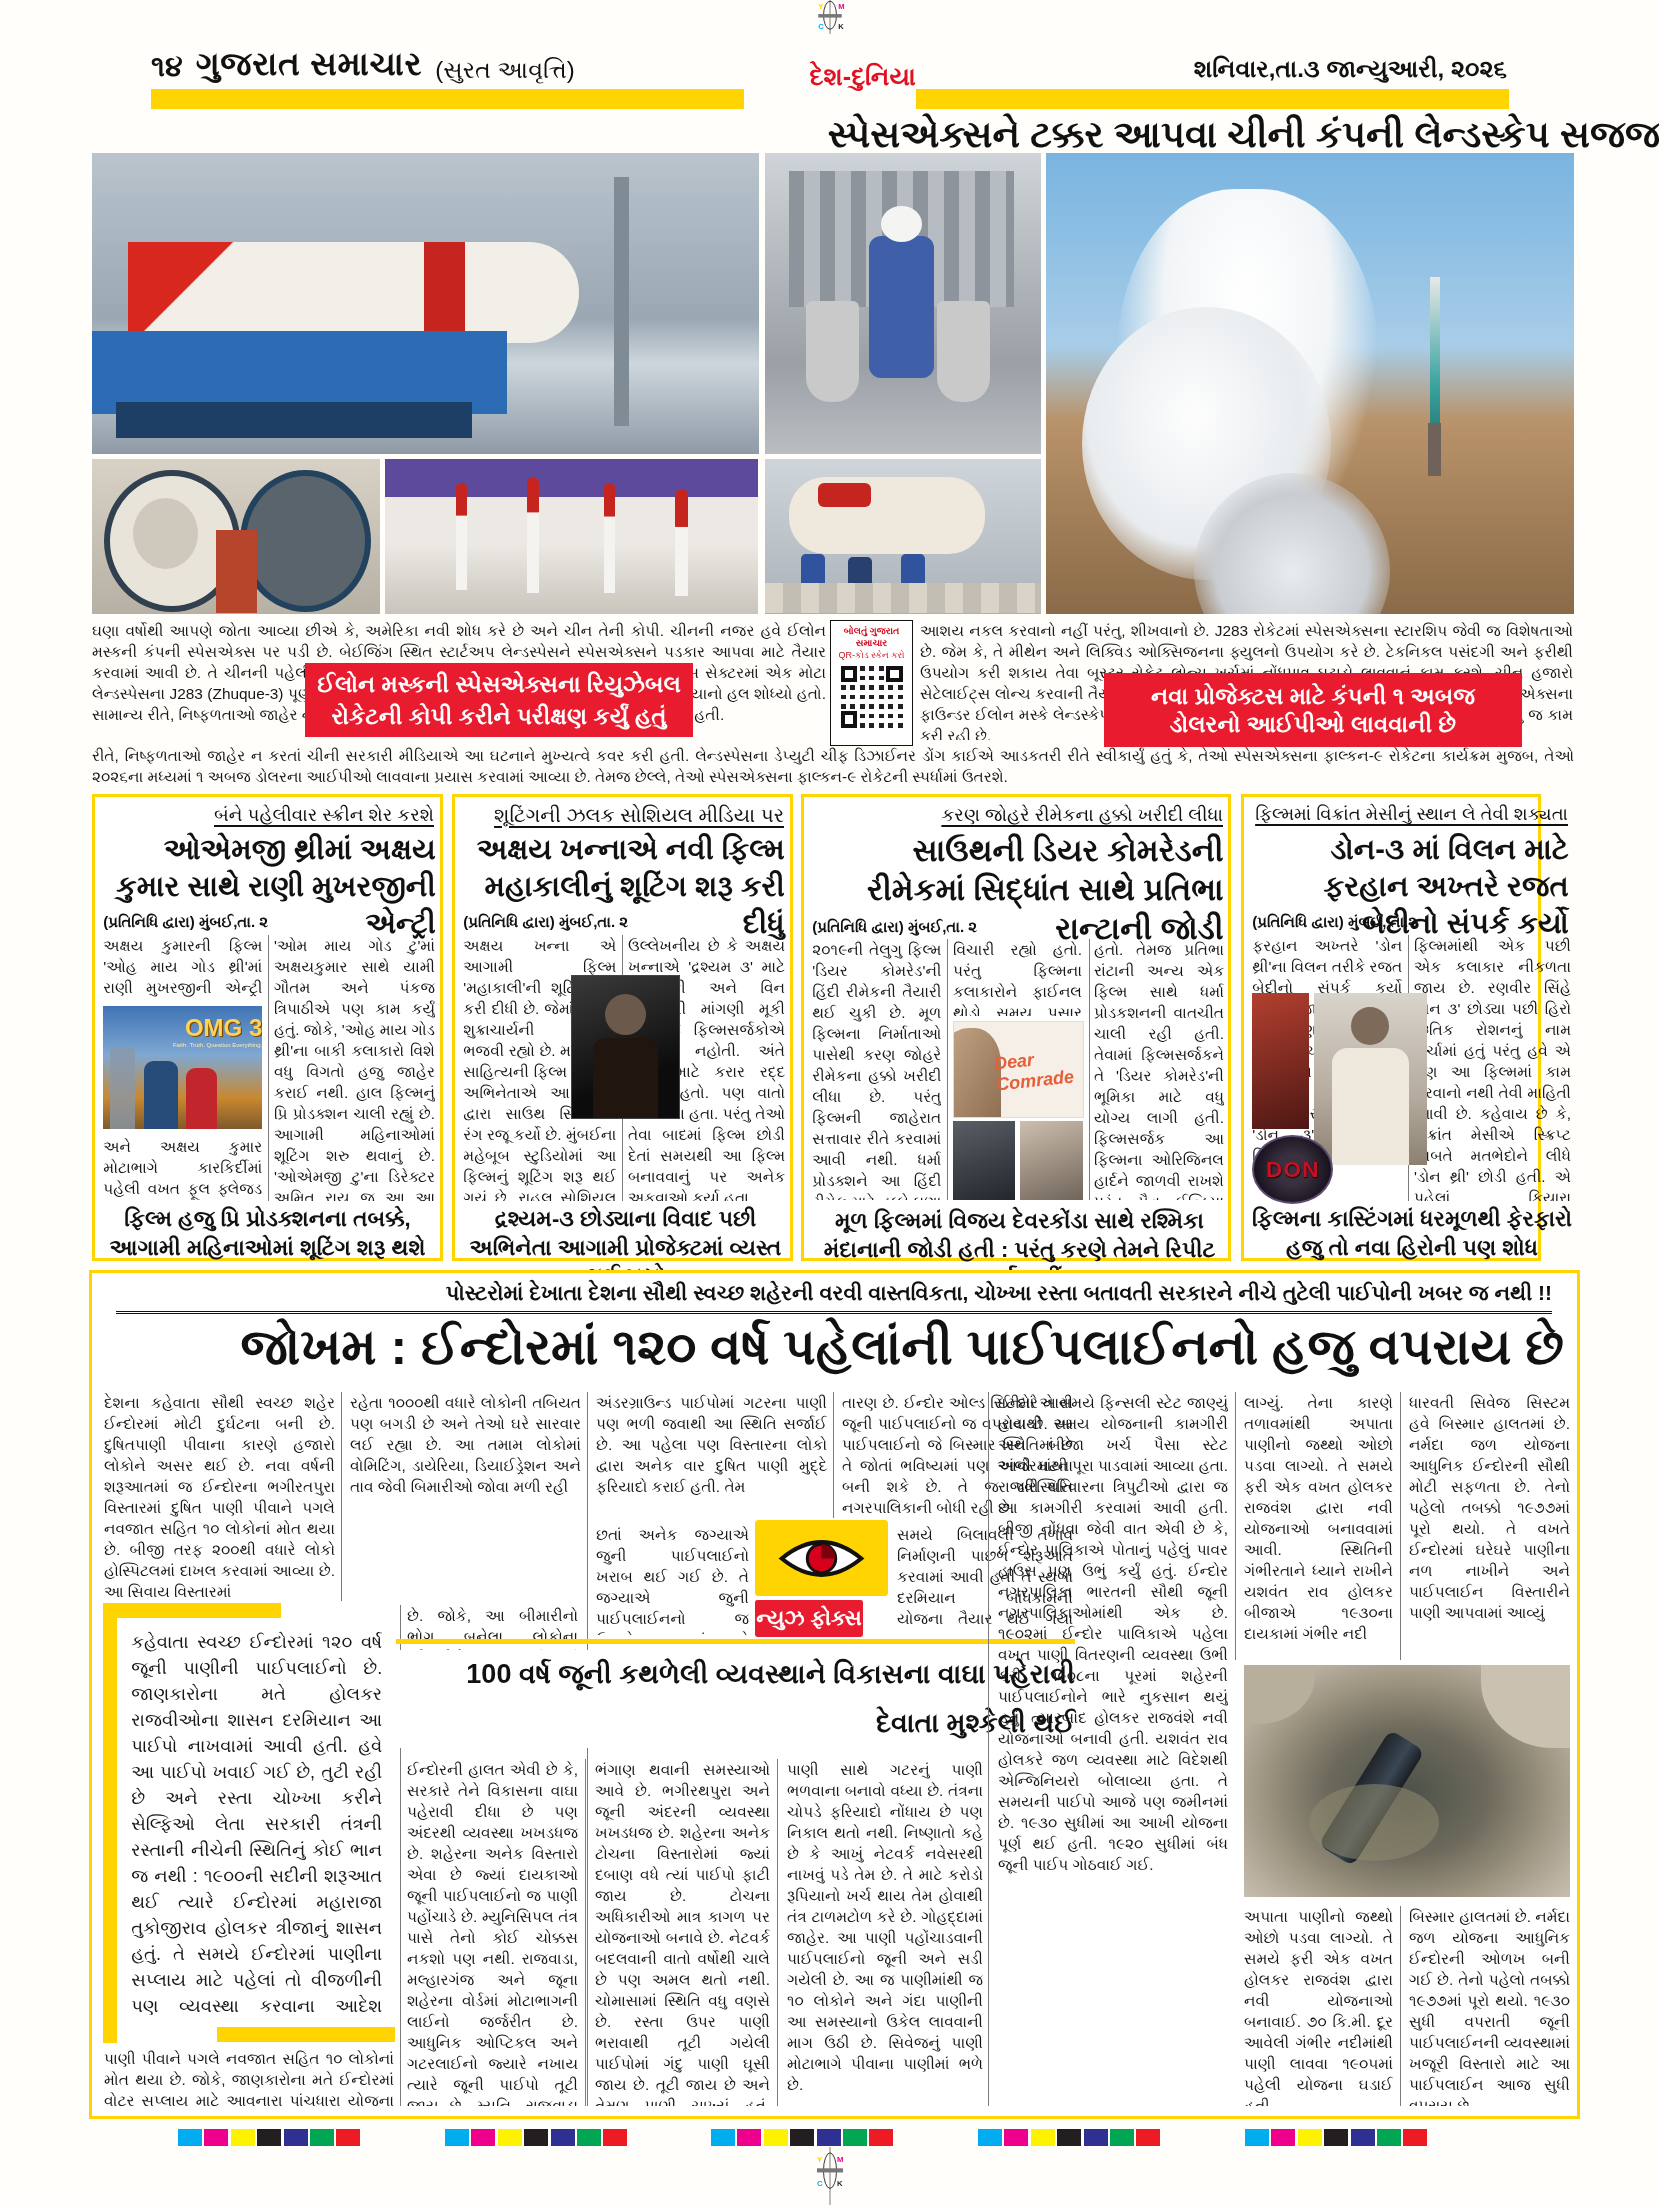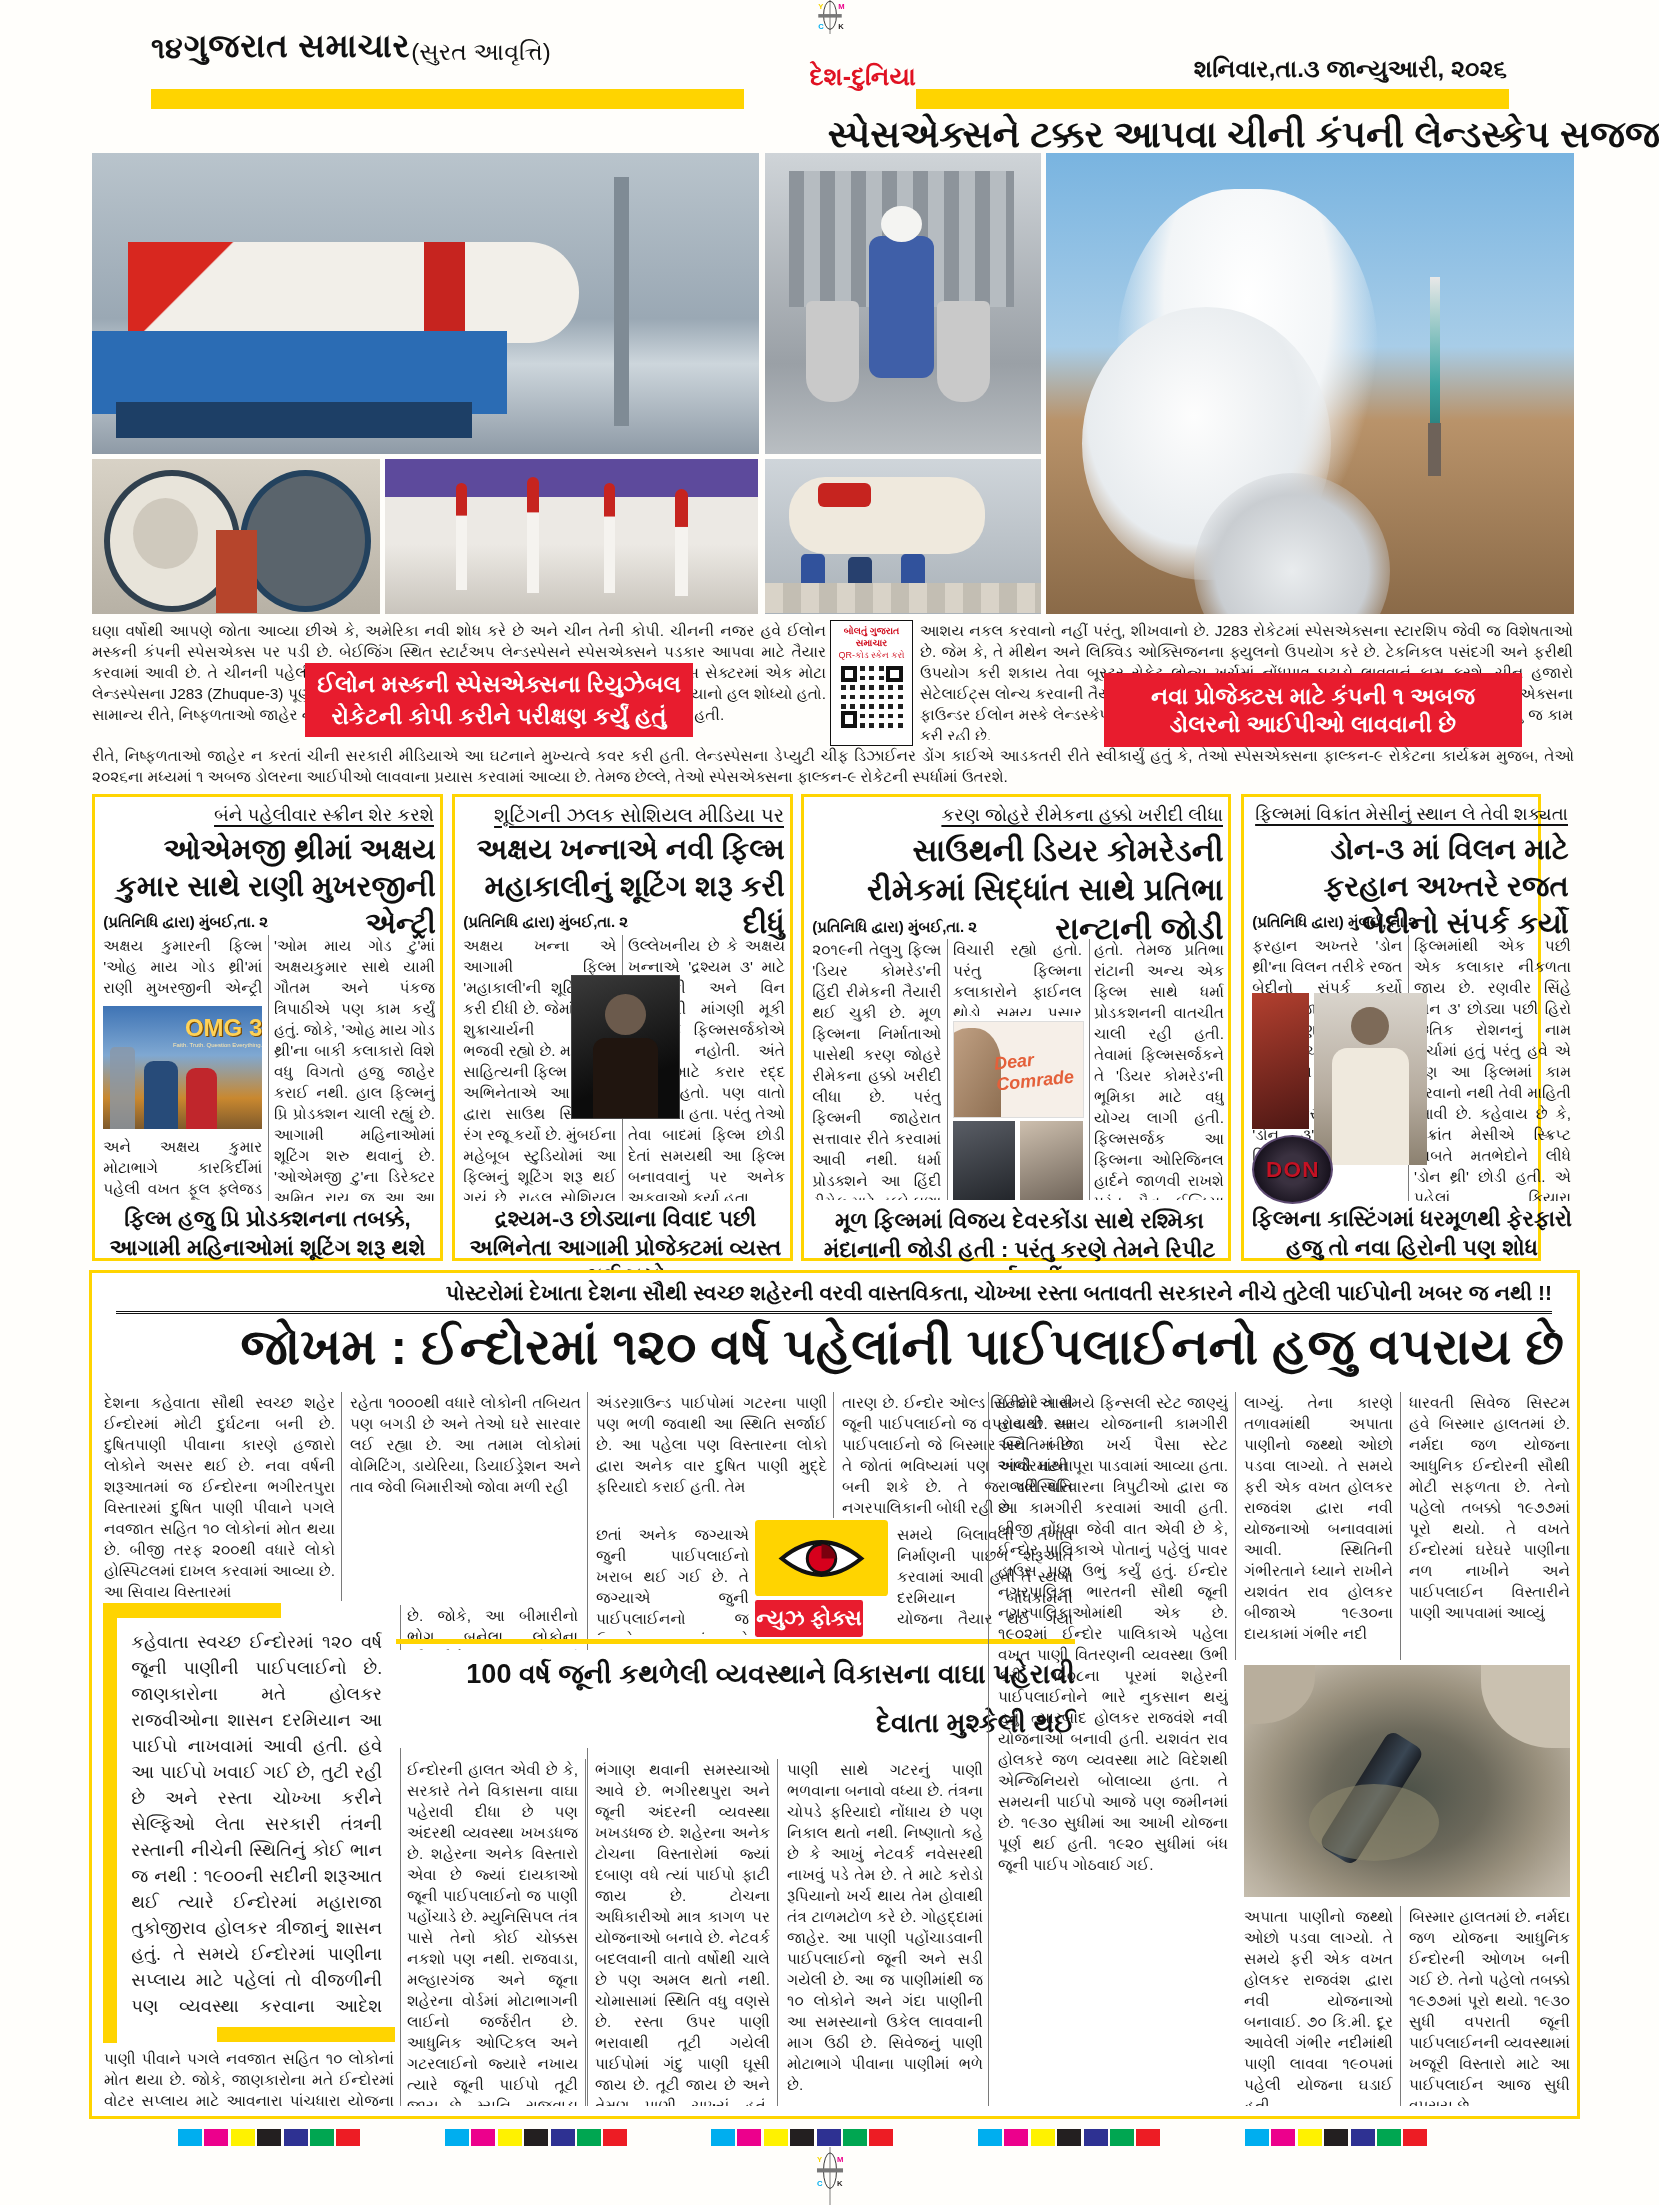--- a/index.html
+++ b/index.html
@@ -26,21 +26,21 @@
       <ellipse cx="32" cy="26" rx="11" ry="24" fill="none" stroke="#222" stroke-width="1.5"></ellipse>
       <line x1="32" y1="0" x2="32" y2="58" stroke="#222" stroke-width="1"></line>
       <rect x="12" y="24" width="40" height="6" fill="#777"></rect>
       <text x="12" y="16" font-size="13" fill="#f5d400" font-weight="bold">Y</text>
       <text x="46" y="16" font-size="13" fill="#ec008c" font-weight="bold">M</text>
       <text x="12" y="50" font-size="13" fill="#00aeef" font-weight="bold">C</text>
       <text x="46" y="50" font-size="13" fill="#231f20" font-weight="bold">K</text>
     </svg>
   </div>
 
-  <div class="abs" style="left:151px;top:25px;width:593px;height:41px;display:flex;align-items:flex-end;gap:1px;">
+  <div class="abs" style="left:151px;top:43px;width:593px;height:41px;display:flex;align-items:flex-end;gap:13px;">
     <span class="bold" style="font-size:28.5px;">૧૪</span>
     <span class="bold" style="font-size:33px;letter-spacing:0.6px;">ગુજરાત સમાચાર</span>
     <span style="font-size:24px;">(સુરત આવૃત્તિ)</span>
   </div>
   <div class="abs bold" style="right:153px;top:55px;font-size:24px;">શનિવાર,તા.૩ જાન્યુઆરી, ૨૦૨૬</div>
 
   <div class="abs" style="left:151px;top:89px;width:593px;height:20px;background:#ffd400;"></div>
   <div class="abs" style="left:916px;top:89px;width:593px;height:20px;background:#ffd400;"></div>
   <div class="abs bold center" style="left:744px;top:62px;width:172px;font-size:25px;color:#e01222;">દેશ-દુનિયા</div>
 

